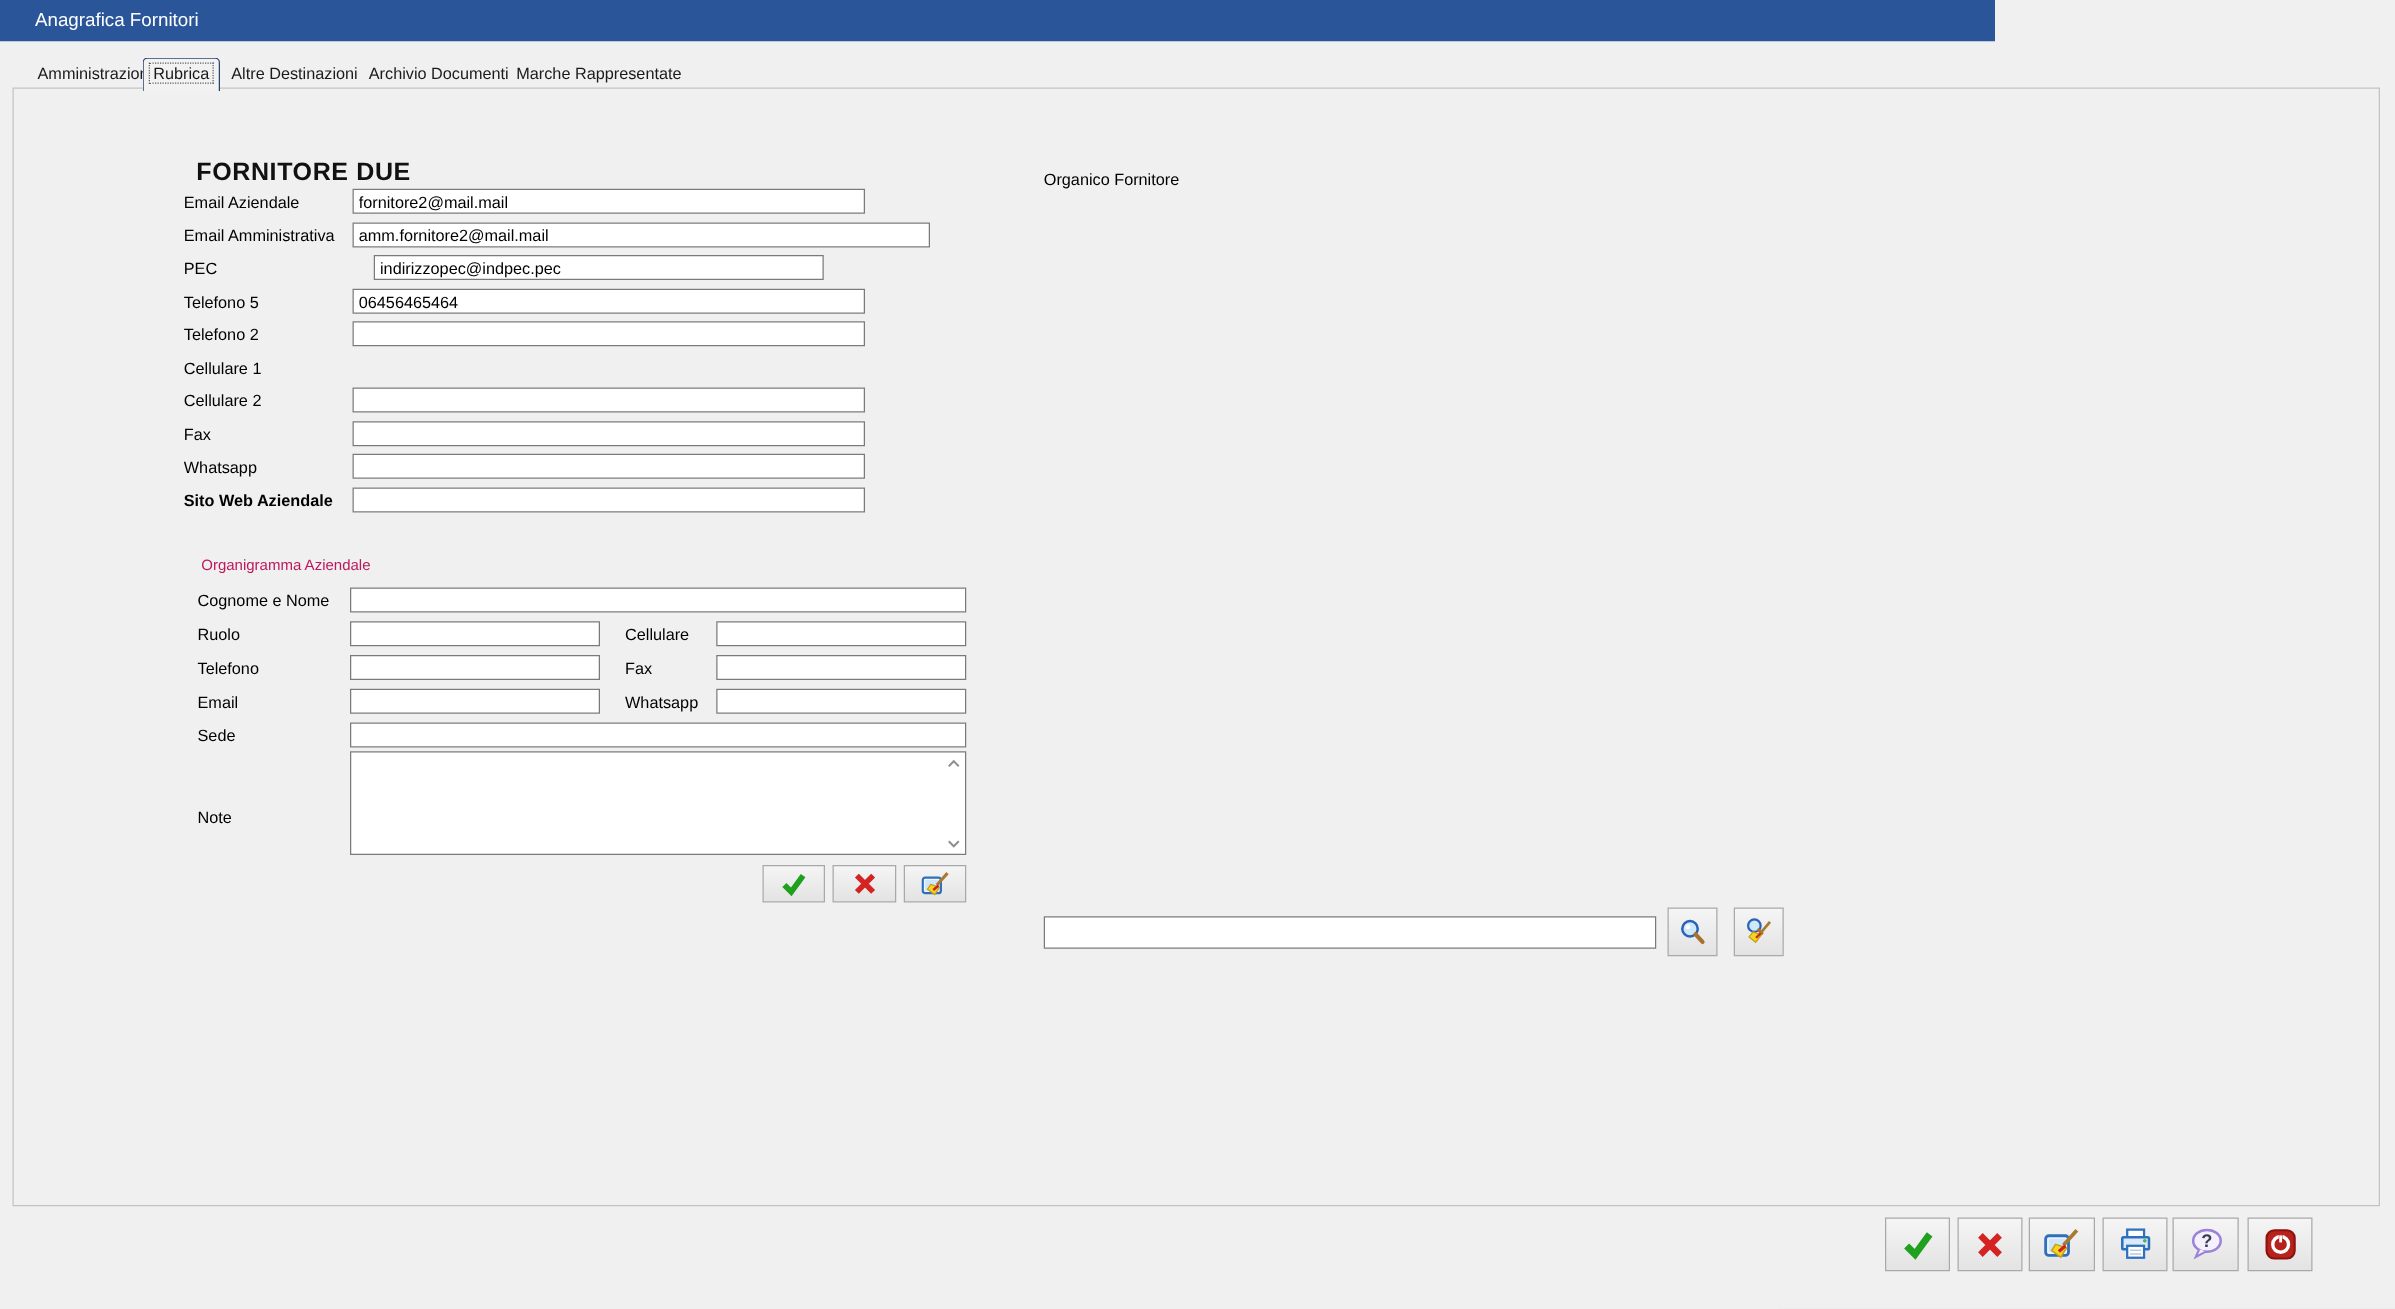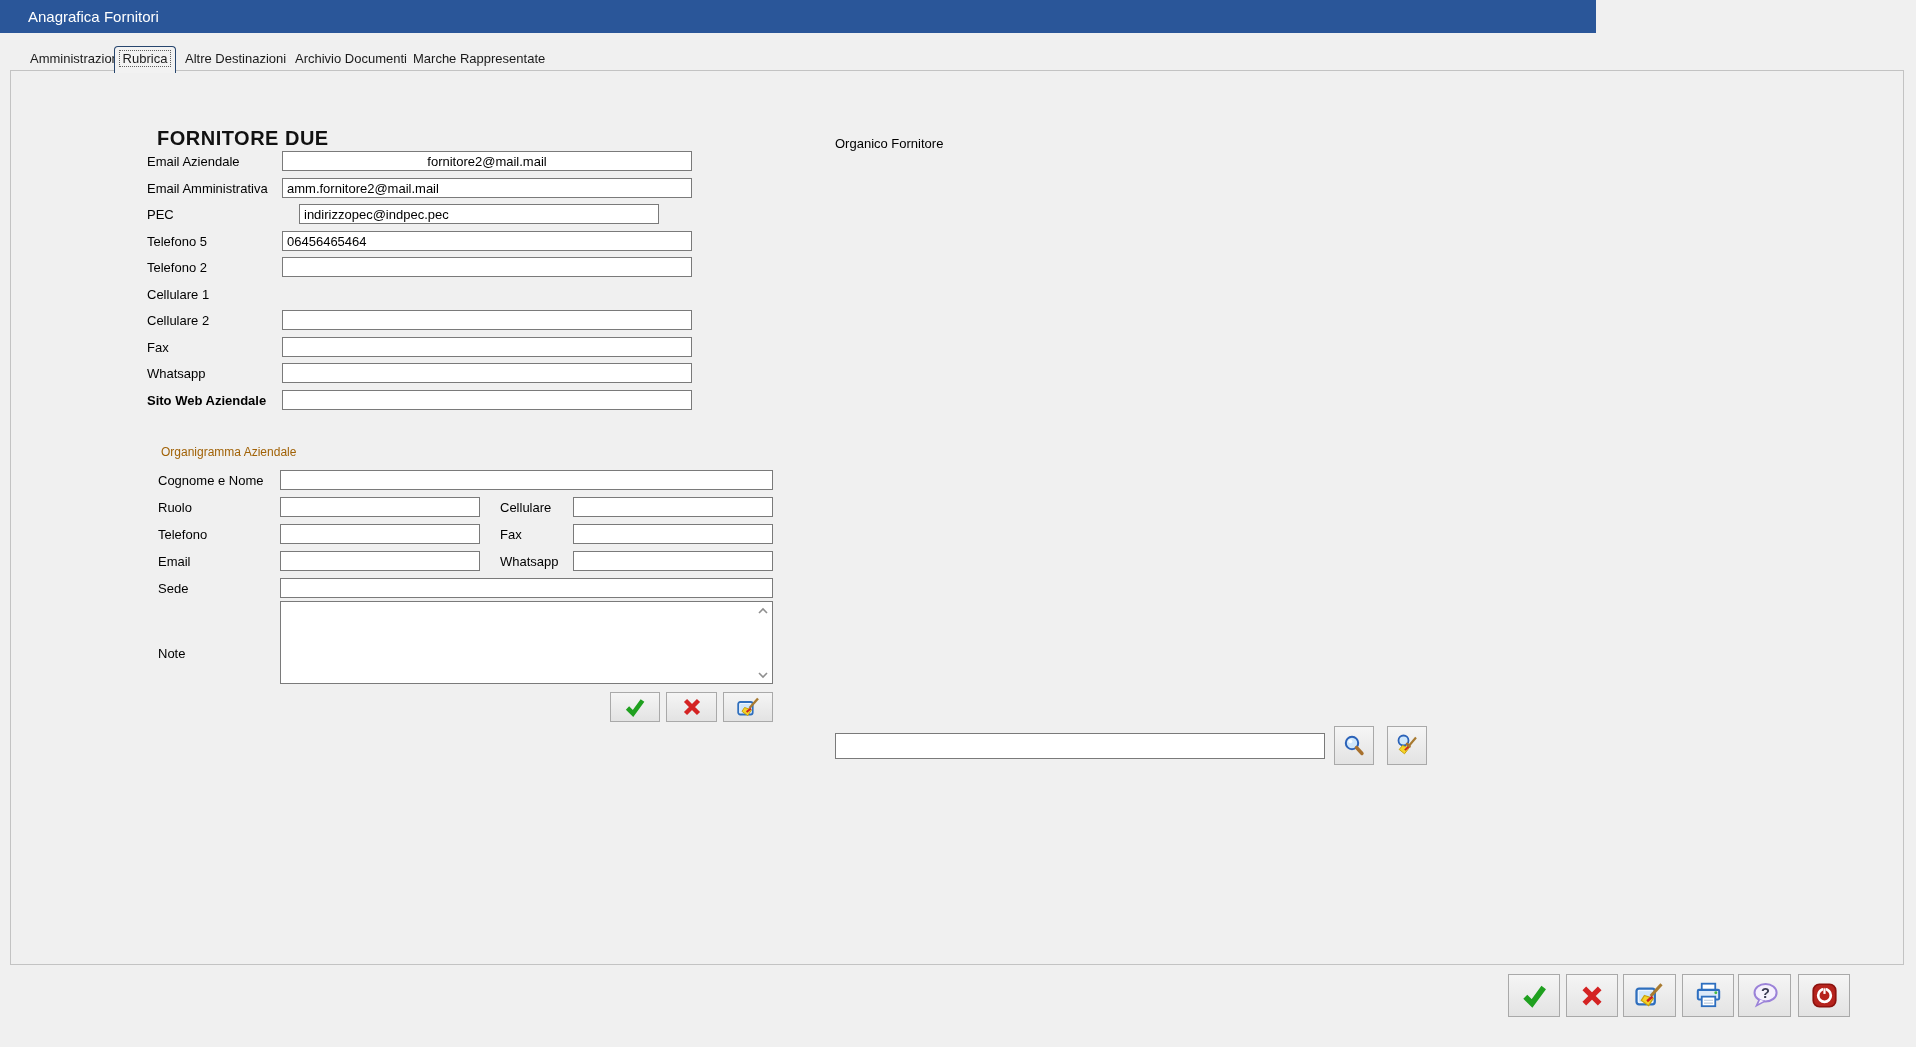--- a/index.html
+++ b/index.html
@@ -21,21 +21,21 @@
 
   .lbl{font-size:13px;color:#000;white-space:nowrap;}
   h1#supplier-name{margin:0;font-size:20px;font-weight:bold;color:#111;letter-spacing:.5px;}
 
   input.tb, textarea.tb{box-sizing:border-box;border:1px solid #7a7a7a;background:#fff;font-family:"Liberation Sans",sans-serif;font-size:13px;padding:1px 4px;outline:none;}
   input.tb{height:20px;}
   textarea.tb{resize:none;padding:2px 20px 2px 4px;}
 
   
   #groupbox{left:143px;top:452px;width:650px;height:301px;border:1px solid var(--group-border,#000080);background:#f0f0f0;}
-  #group-legend{left:156px;top:445px;background:#f0f0f0;padding:0 5px;font-size:12px;color:#a16207;z-index:2;}
+  #group-legend{left:156px;top:445px;background:#f0f0f0;padding:0 5px;font-size:12px;color:#be185d;z-index:2;}
 
   
   .btn{display:flex;align-items:center;justify-content:center;background:linear-gradient(#f5f5f5,#e3e3e3);border:1px solid #a9a9a9;box-sizing:border-box;cursor:pointer;}
 
   
   #grid{left:828px;top:154px;width:884px;height:557px;background:#fff;border:1px solid #919191;box-sizing:border-box;}
   .grow{display:flex;width:100%;}
   .gcell{box-sizing:border-box;border-right:1px solid #c9c9c9;border-bottom:1px solid #c9c9c9;font-size:12px;display:flex;align-items:center;padding-left:8px;overflow:hidden;white-space:nowrap;}
   .ghead .gcell{background:#f0f0f0;height:17px;color:#000;}
   .gdata .gcell{height:16px;}
@@ -61,23 +61,23 @@
   <div class="abs tab selected" style="left:114px;width:60px;"><span class="focus">Rubrica</span></div>
   <div class="abs tab" style="left:185px;"><span>Altre Destinazioni</span></div>
   <div class="abs tab" style="left:295px;"><span>Archivio Documenti</span></div>
   <div class="abs tab" style="left:413px;"><span>Marche Rappresentate</span></div>
 
   <div class="abs" id="tabpage"></div>
 
   <h1 class="abs" id="supplier-name" style="left:157px;top:127px;z-index:2;">FORNITORE DUE</h1>
 
   <span class="abs lbl" style="left:147px;top:154px;z-index:2;">Email Aziendale</span>
-  <input class="abs tb" style="left: 282px; top: 151px; width: 410px; z-index: 2; text-align: center;" value="fornitore2@mail.mail">
+  <input class="abs tb" style="left: 282px; top: 151px; width: 410px; z-index: 2;" value="fornitore2@mail.mail">
   <span class="abs lbl" style="left:147px;top:181px;z-index:2;">Email Amministrativa</span>
-  <input class="abs tb" style="left: 282px; top: 178px; width: 410px; z-index: 2;" value="amm.fornitore2@mail.mail">
+  <input class="abs tb" style="left: 282px; top: 178px; width: 462px; z-index: 2;" value="amm.fornitore2@mail.mail">
   <span class="abs lbl" style="left:147px;top:207px;z-index:2;">PEC</span>
   <input class="abs tb" style="left: 299px; top: 204px; width: 360px; z-index: 2;" value="indirizzopec@indpec.pec">
   <span class="abs lbl" style="left:147px;top:234px;z-index:2;">Telefono 5</span>
   <input class="abs tb" style="left: 282px; top: 231px; width: 410px; z-index: 2;" value="06456465464">
   <span class="abs lbl" style="left:147px;top:260px;z-index:2;">Telefono 2</span>
   <input class="abs tb" style="left: 282px; top: 257px; width: 410px; z-index: 2;" value="">
   <span class="abs lbl" style="left:147px;top:287px;z-index:2;">Cellulare 1</span>
   <span class="abs lbl" style="left:147px;top:313px;z-index:2;">Cellulare 2</span>
   <input class="abs tb" style="left: 282px; top: 310px; width: 410px; z-index: 2;" value="">
   <span class="abs lbl" style="left:147px;top:340px;z-index:2;">Fax</span>

